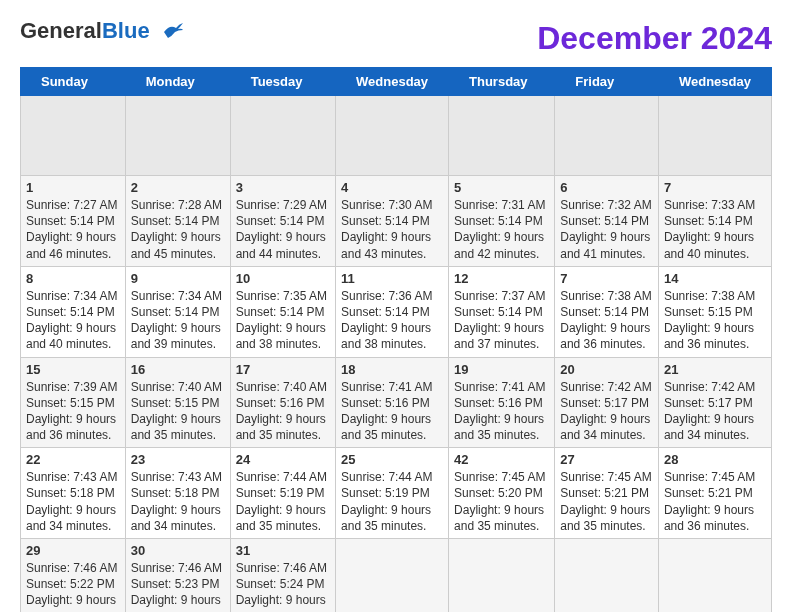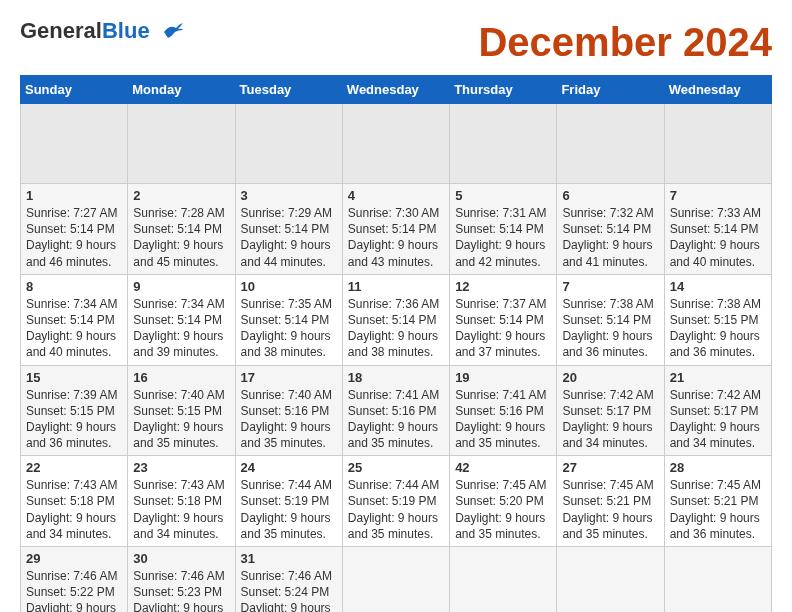--- a/index.html
+++ b/index.html
@@ -18,37 +18,37 @@
     }
     .logo {
       display: flex;
       flex-direction: column;
       align-items: flex-start;
     }
     .title-section {
       text-align: right;
     }
     .month-title {
-      font-size: 40px;
+      font-size: 32px;
       font-weight: bold;
-      color: #c2410c;
+      color: #6d28d9;
     }
     .location {
       font-size: 16px;
       color: #555;
     }
     table {
       width: 100%;
       border-collapse: collapse;
       font-size: 10.5px;
     }
     thead th {
       background-color: #1565c0;
       color: #fff;
-      padding: 6px 4px;
+      padding: 6px 20px;
       text-align: left;
       font-size: 13px;
       font-weight: bold;
       border: 1px solid #1565c0;
     }
     td {
       border: 1px solid #ccc;
       vertical-align: top;
       padding: 4px 5px;
       width: 14.28%;

